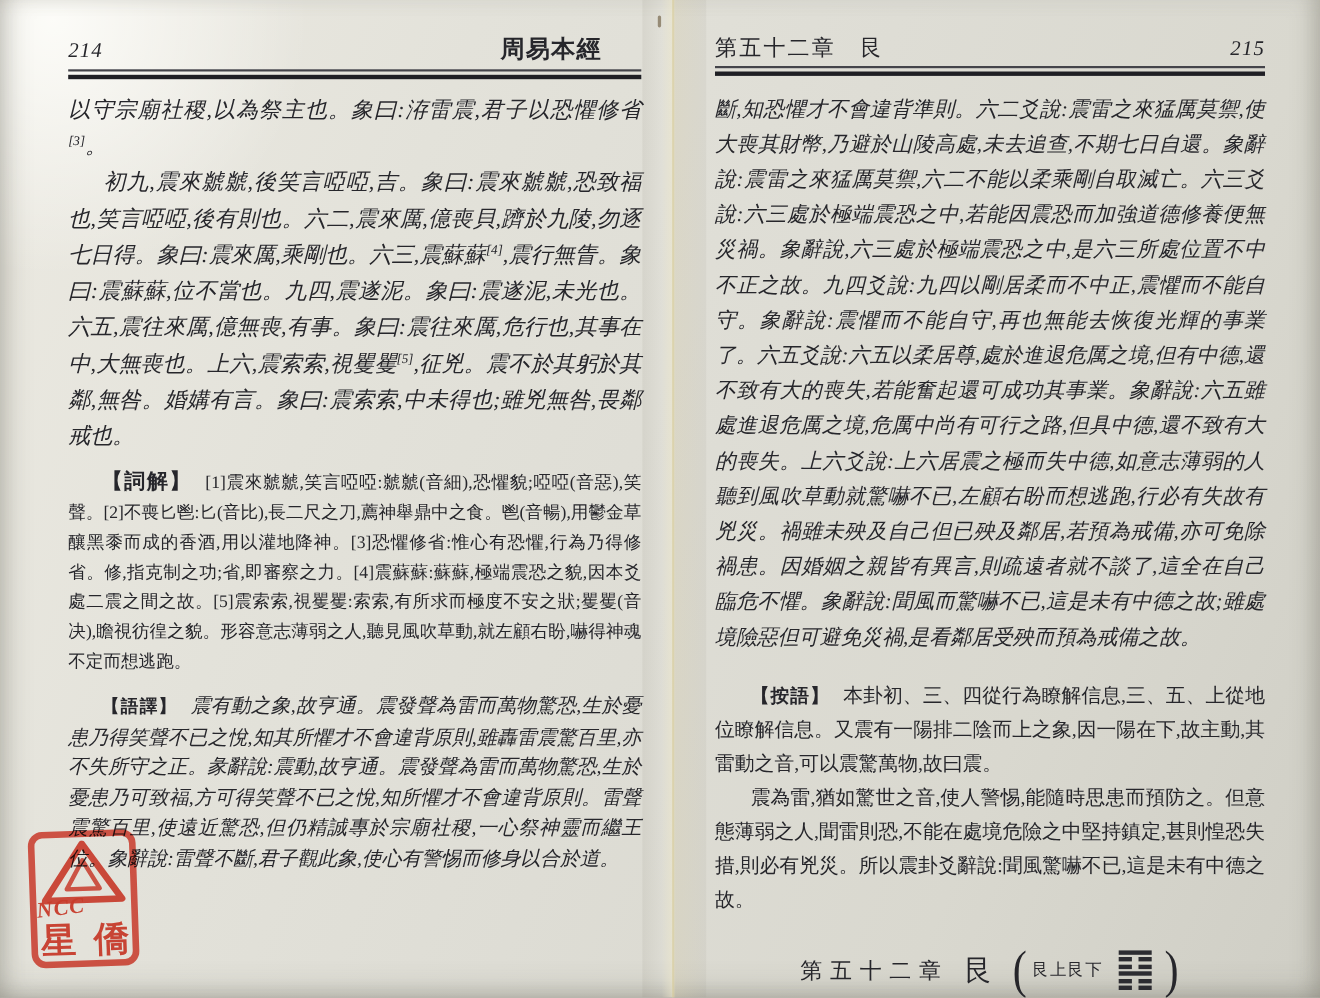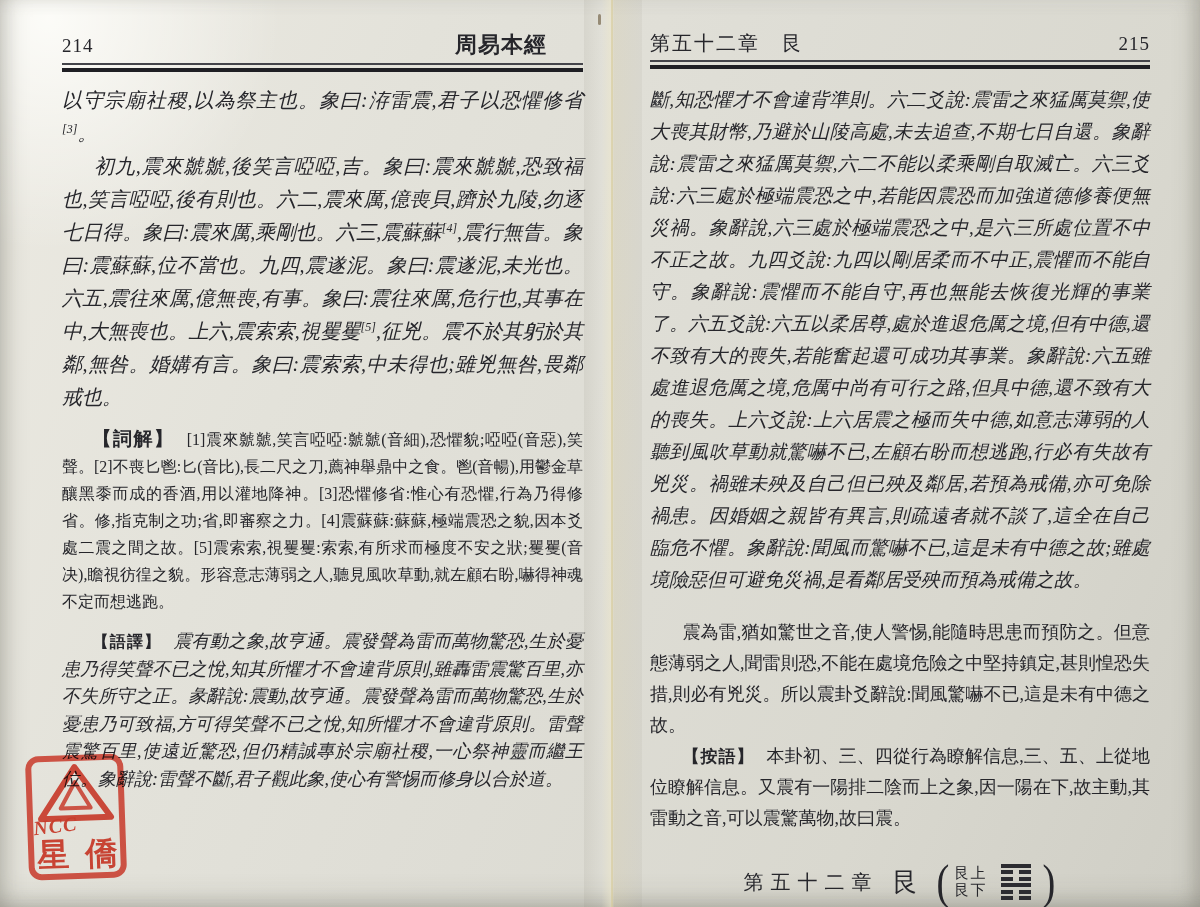--- a/index.html
+++ b/index.html
@@ -20,21 +20,21 @@
     background:linear-gradient(to right, rgba(125,120,105,.10) 0%, rgba(210,205,185,0) 30%,
       rgba(238,232,204,.55) 47%, rgba(205,195,160,.28) 52%, rgba(125,120,105,.08) 100%);}
   .gutter-line{position:absolute;left:611px;top:0;width:2px;height:907px;background:rgba(214,200,150,.55);}
   .speck{position:absolute;left:598px;top:14px;width:3px;height:11px;background:#6f5d42;border-radius:2px;opacity:.65;}
 
   .page{position:absolute;top:30px;}
   .page.left{left:62px;width:521px;}
   .page.right{left:650px;width:500px;}
 
   .phead{display:flex;justify-content:space-between;align-items:baseline;}
-  .pn{font-size:19px;letter-spacing:1px;}
+  .pn{font-style:italic;font-size:19px;letter-spacing:1px;}
   .runtitle-l{font-weight:bold;font-size:22px;letter-spacing:1px;padding-right:36px;}
   .runtitle-r{font-size:20px;letter-spacing:2px;}
   .rule{margin-top:3px;}
   .rule .thin{height:2px;background:#44444a;}
   .rule .thick{height:4px;background:#1f1f24;margin-top:3px;}
 
   p{margin:0;}
   .just{text-align:justify;text-justify:inter-character;}
 
   .scripture{margin-top:12px;font-size:20px;line-height:33px;font-style:italic;}
@@ -57,21 +57,21 @@
 
   .anyu{margin-top:21px;font-size:18px;line-height:31px;}
   .anyu p{text-indent:1.8em;}
   .anyu .label{font-size:17px;}
 
   .chapterhead{margin-top:24px;display:flex;align-items:center;justify-content:center;}
   .chtitle{font-size:20px;letter-spacing:7px;font-weight:500;}
   .chname{font-size:26px;margin-left:14px;font-weight:500;}
   .paren{font-size:48px;font-weight:400;line-height:48px;margin:0 4px 0 16px;transform:scaleX(.8);}
   .paren.close{margin:0 0 0 10px;}
-  .trigrams{display:inline-flex;flex-direction:column;font-size:15px;line-height:17px;letter-spacing:1px;}
+  .trigrams{display:inline-flex;flex-direction:row;font-size:15px;line-height:17px;letter-spacing:1px;}
   .hexagram{display:inline-flex;flex-direction:column;gap:2.5px;margin-left:14px;}
   .hexrow{width:30px;height:4px;display:flex;justify-content:space-between;}
   .hexrow.solid{background:#2c2c31;}
   .hexrow.broken{background:none;}
   .hexrow.broken span{width:12px;height:4px;background:#2c2c31;display:block;}
 
   
   .stamp{position:absolute;left:27px;top:755px;width:86px;height:112px;
     border:6px solid rgba(225,70,55,.88);border-radius:13px;
     mix-blend-mode:multiply;transform:rotate(-2deg);pointer-events:none;}
@@ -123,22 +123,22 @@
     <div class="rule">
       <div class="thin"></div>
       <div class="thick"></div>
     </div>
 
     <div class="rbody just">
       <p><span>斷,知恐懼才不會違背準則。六二爻說:震雷之來猛厲莫禦,使大喪其財幣,乃避於山陵高處,未去追查,不期七日自還。象辭說:震雷之來猛厲莫禦,六二不能以柔乘剛自取滅亡。六三爻說:六三處於極端震恐之中,若能因震恐而加強道德修養便無災禍。象辭說,六三處於極端震恐之中,是六三所處位置不中不正之故。九四爻說:九四以剛居柔而不中正,震懼而不能自守。象辭說:震懼而不能自守,再也無能去恢復光輝的事業了。六五爻說:六五以柔居尊,處於進退危厲之境,但有中德,還不致有大的喪失,若能奮起還可成功其事業。象辭說:六五雖處進退危厲之境,危厲中尚有可行之路,但具中德,還不致有大的喪失。上六爻說:上六居震之極而失中德,如意志薄弱的人聽到風吹草動就驚嚇不已,左顧右盼而想逃跑,行必有失故有兇災。禍雖未殃及自己但已殃及鄰居,若預為戒備,亦可免除禍患。因婚姻之親皆有異言,則疏遠者就不談了,這全在自己臨危不懼。象辭說:聞風而驚嚇不已,這是未有中德之故;雖處境險惡但可避免災禍,是看鄰居受殃而預為戒備之故。</span></p>
     </div>
 
     <div class="anyu just">
+      <p><span class="label">【按語】</span><span>本卦初、三、四從行為瞭解信息,三、五、上從地位瞭解信息。又震有一陽排二陰而上之象,因一陽在下,故主動,其雷動之音,可以震驚萬物,故曰震。</span></p>
       <p><span>震為雷,猶如驚世之音,使人警惕,能隨時思患而預防之。但意態薄弱之人,聞雷則恐,不能在處境危險之中堅持鎮定,甚則惶恐失措,則必有兇災。所以震卦爻辭說:聞風驚嚇不已,這是未有中德之故。</span></p>
-      <p><span class="label">【按語】</span><span>本卦初、三、四從行為瞭解信息,三、五、上從地位瞭解信息。又震有一陽排二陰而上之象,因一陽在下,故主動,其雷動之音,可以震驚萬物,故曰震。</span></p>
     </div>
 
     <div class="chapterhead">
       <span class="chtitle">第五十二章</span>
       <span class="chname">艮</span>
       <span class="paren">(</span>
       <span class="trigrams">
         <span>艮上</span>
         <span>艮下</span>
       </span>

